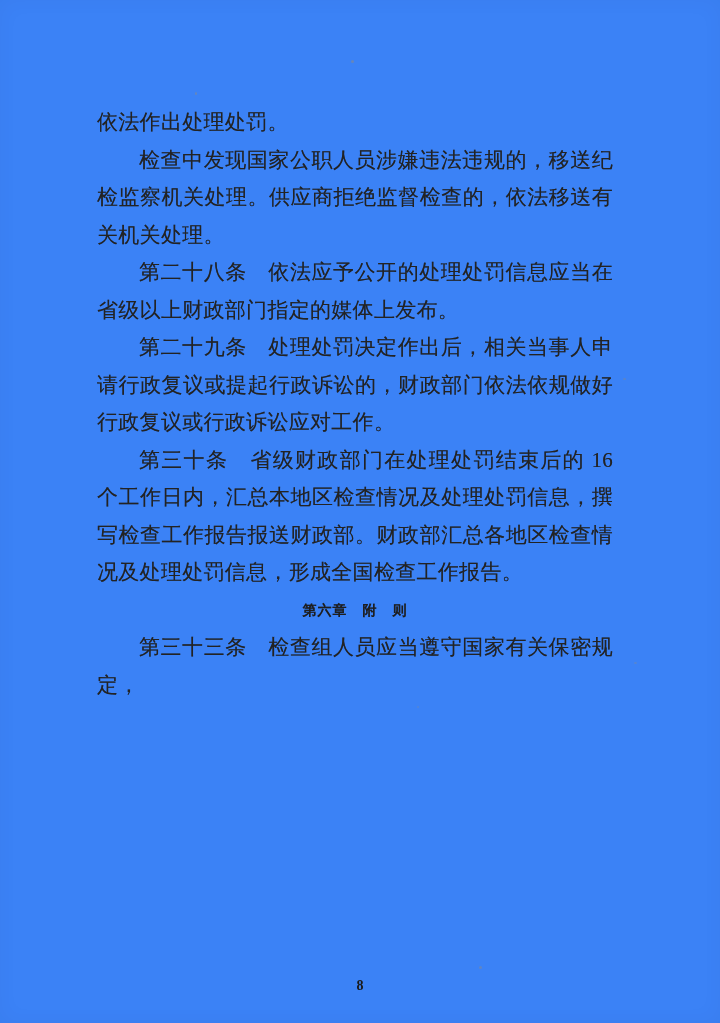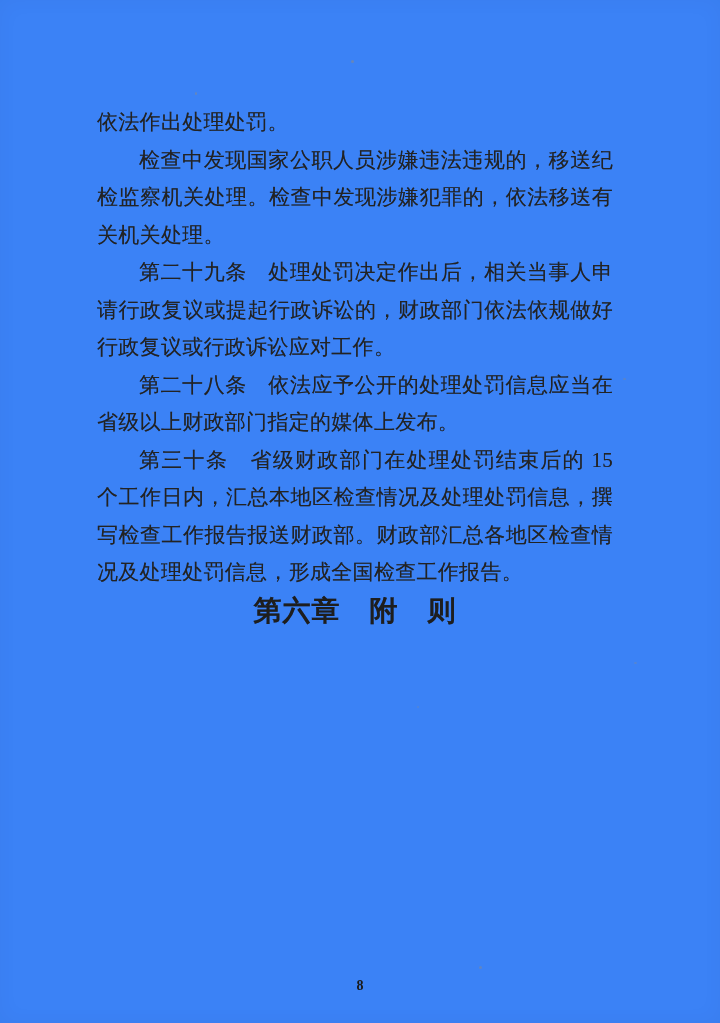--- a/index.html
+++ b/index.html
@@ -31,21 +31,21 @@
     text-align: justify;
     text-justify: inter-character;
     letter-spacing: 0.3px;
     text-shadow: 0 0 0.5px rgba(20,20,20,0.45);
   }
   .para.indent {
     text-indent: 2em;
   }
   .chapter-heading {
     margin: 0;
-    font-size: 28px;
+    font-size: 14px;
     line-height: 37.5px;
     font-weight: bold;
     text-align: center;
     color: #1e1e1e;
     font-family: "Liberation Sans", "DejaVu Sans", sans-serif;
     letter-spacing: 1px;
     text-shadow: 0 0 0.5px rgba(20,20,20,0.5);
   }
   .page-number {
     position: absolute;
@@ -73,25 +73,26 @@
   .s7 { left: 479px; top: 966px; width: 3px; height: 3px; opacity: 0.45; }
   .s8 { left: 417px; top: 706px; width: 2px; height: 2px; opacity: 0.3; }
 </style>
 </head>
 <body>
 
 <div class="page">
 
   <div class="text-block">
     <p class="para">依法作出处理处罚。</p>
-    <p class="para indent">检查中发现国家公职人员涉嫌违法违规的，移送纪检监察机关处理。检查中发现涉嫌犯罪的，依法移送有关机关处理。</p>
+    <p class="para indent">检查中发现国家公职人员涉嫌违法违规的，移送纪检监察机关处理。供应商拒绝监督检查的，依法移送有关机关处理。</p>
+    <p class="para indent">第二十八条　依法应予公开的处理处罚信息应当在省级以上财政部门指定的媒体上发布。</p>
     <p class="para indent">第二十九条　处理处罚决定作出后，相关当事人申请行政复议或提起行政诉讼的，财政部门依法依规做好行政复议或行政诉讼应对工作。</p>
-    <p class="para indent">第二十八条　依法应予公开的处理处罚信息应当在省级以上财政部门指定的媒体上发布。</p>
-    <p class="para indent">第三十条　省级财政部门在处理处罚结束后的 15 个工作日内，汇总本地区检查情况及处理处罚信息，撰写检查工作报告报送财政部。财政部汇总各地区检查情况及处理处罚信息，形成全国检查工作报告。</p>
+    <p class="para indent">第三十条　省级财政部门在处理处罚结束后的 16 个工作日内，汇总本地区检查情况及处理处罚信息，撰写检查工作报告报送财政部。财政部汇总各地区检查情况及处理处罚信息，形成全国检查工作报告。</p>
     <h2 class="chapter-heading">第六章　附　则</h2>
+    <p class="para indent">第三十三条　检查组人员应当遵守国家有关保密规定，</p>
   </div>
 
   <div class="page-number">8</div>
 
   <div class="speck s1"></div>
   <div class="speck s2"></div>
   <div class="speck s3"></div>
   <div class="speck s4"></div>
   <div class="speck s5"></div>
   <div class="speck s6"></div>

